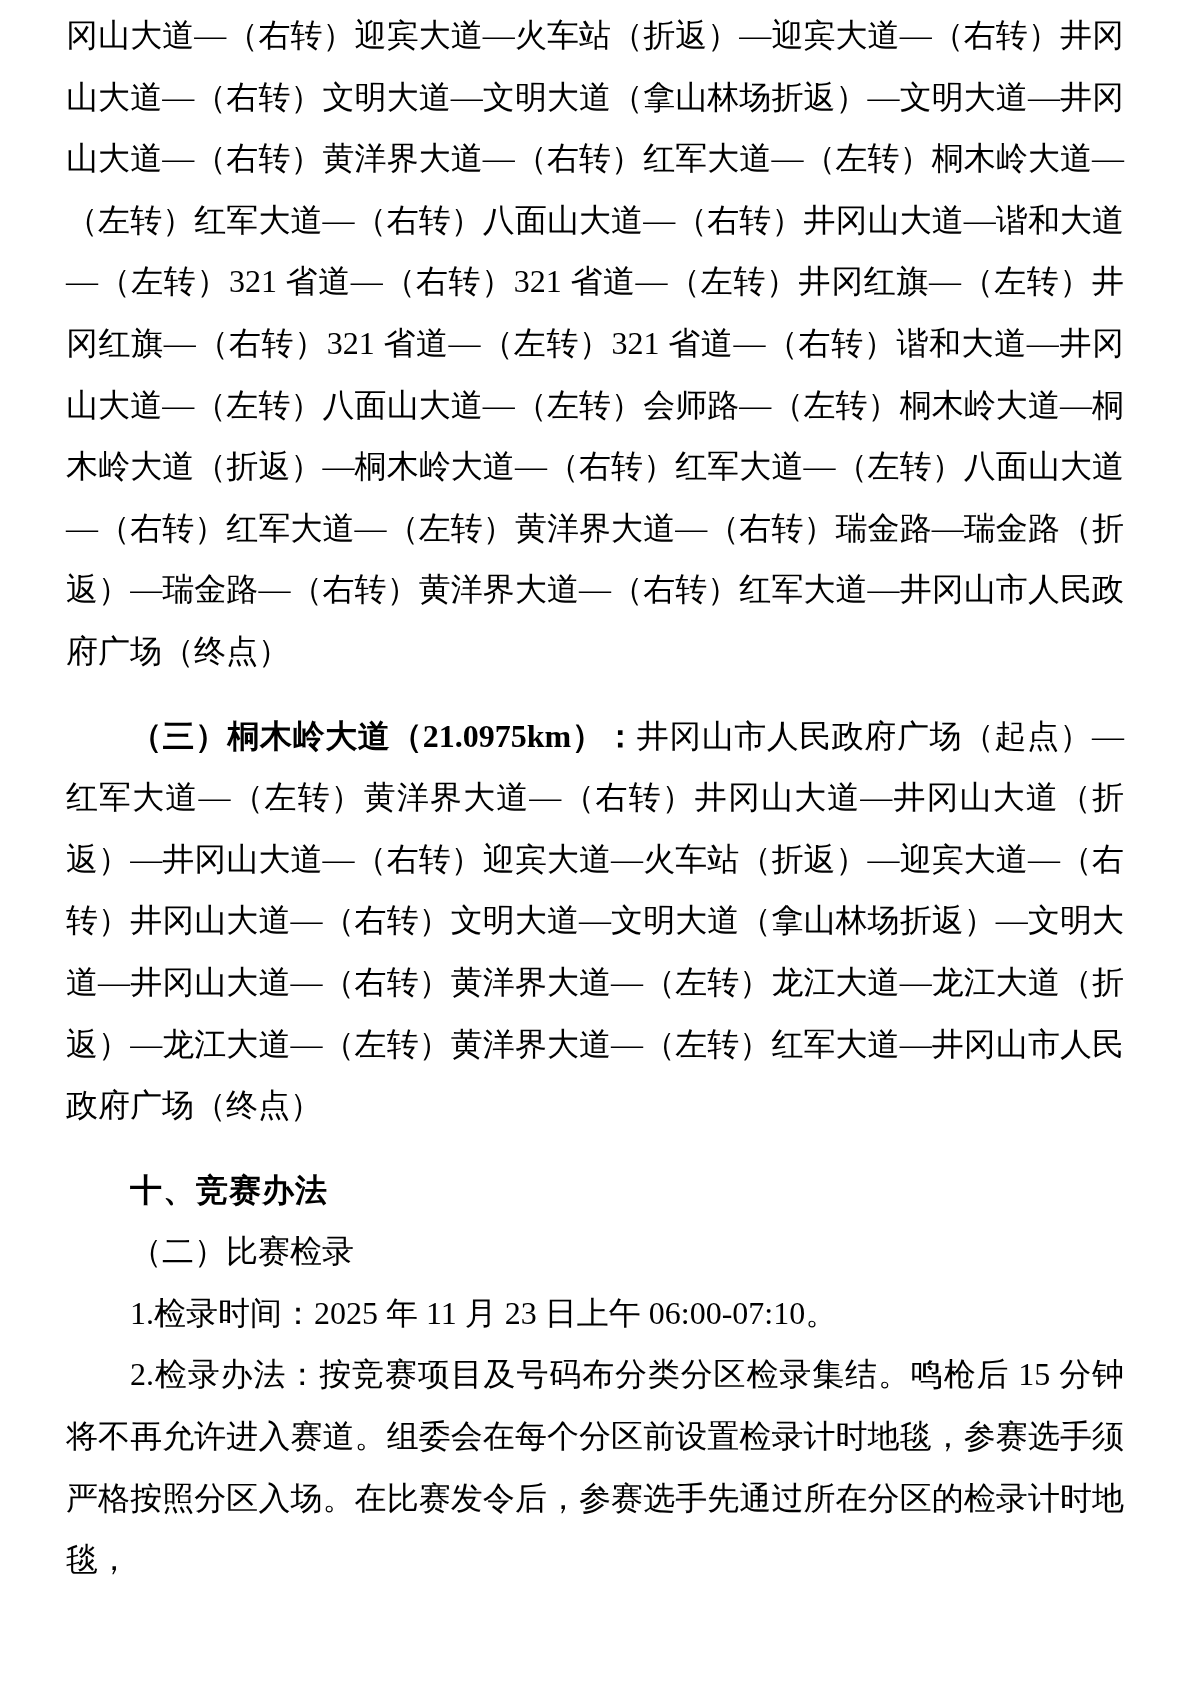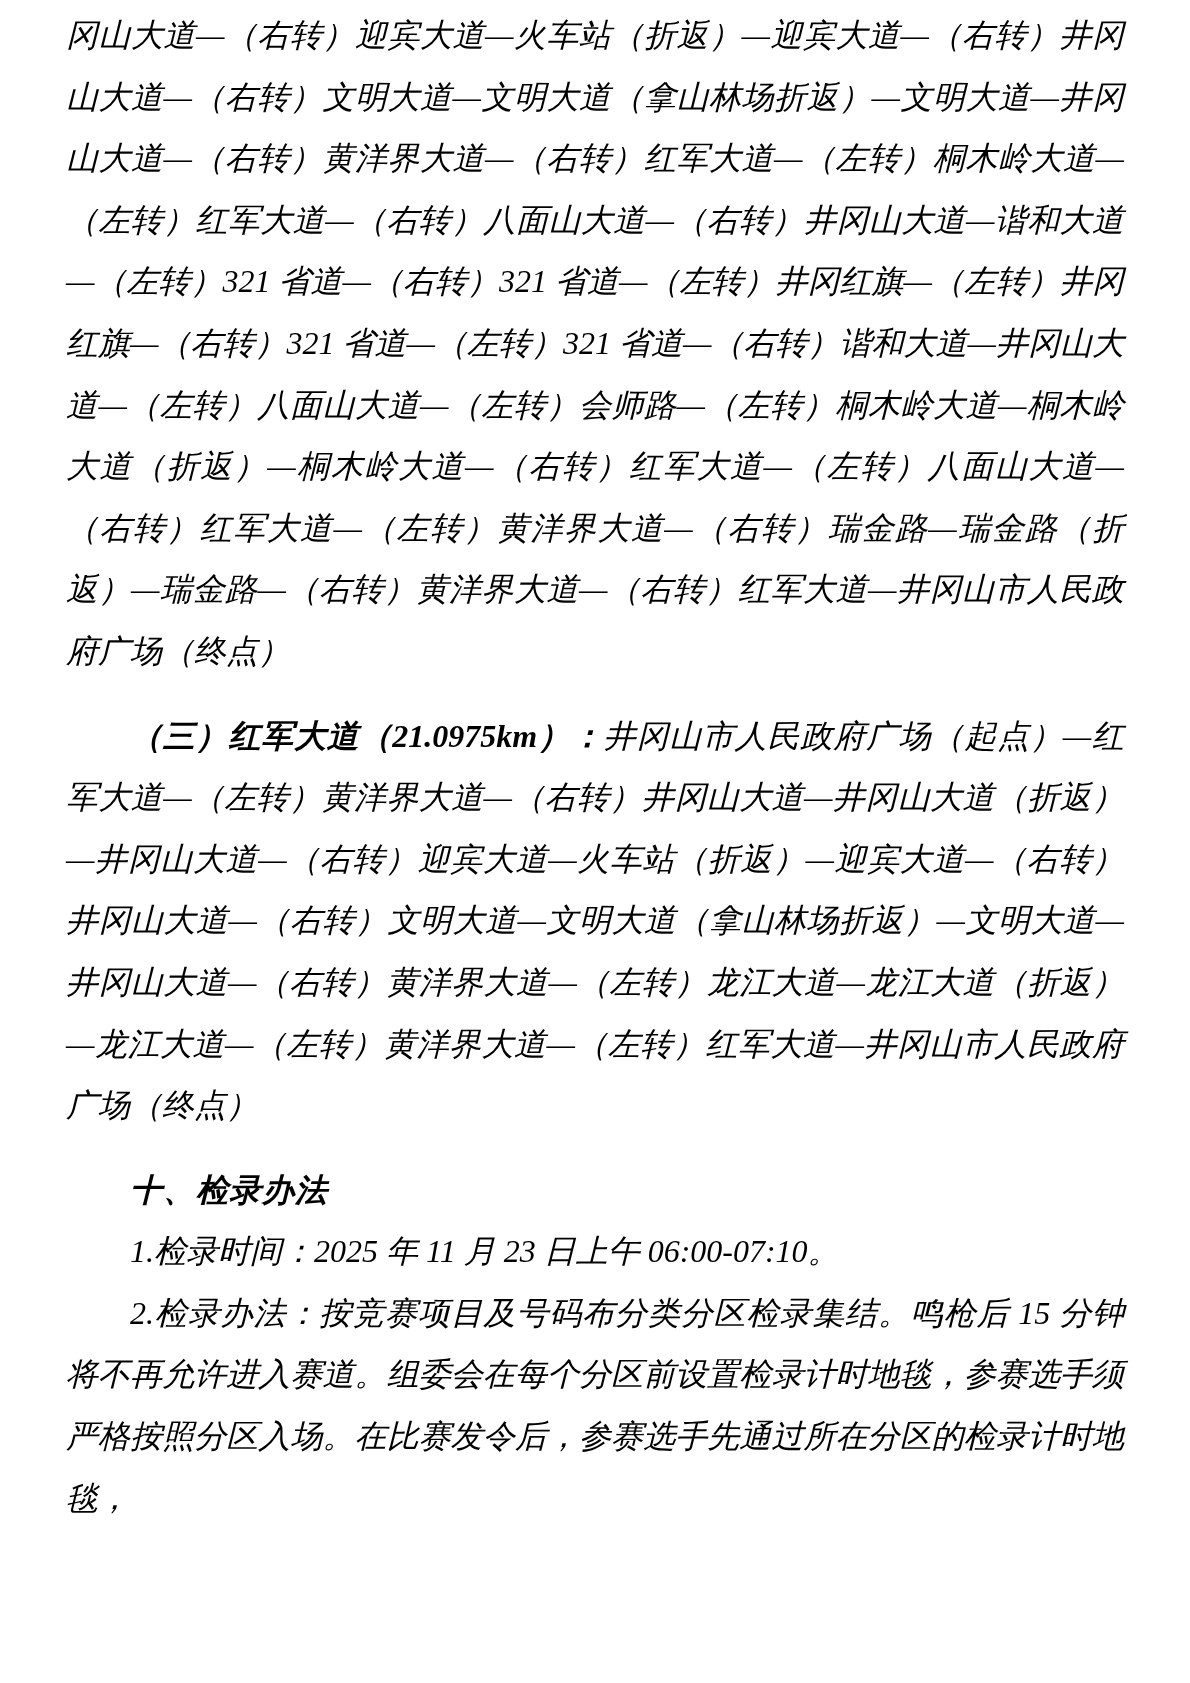--- a/index.html
+++ b/index.html
@@ -15,21 +15,20 @@
     background: #ffffff;
     padding: 5px 66px 0 66px;
     overflow: hidden;
     color: #000000;
     font-family: "Liberation Serif", "DejaVu Serif", serif;
     font-size: 32px;
     line-height: 61.6px;
     text-align: justify;
     text-justify: inter-character;
     word-break: break-all;
-    font-style: italic;
   }
   .para {
     margin: 0;
   }
   .indent {
     text-indent: 2em;
   }
   .spaced-before {
     margin-top: 23px;
   }
@@ -44,23 +43,24 @@
     letter-spacing: 1px;
   }
 </style>
 </head>
 <body>
 
 <div class="page">
 
   <p class="para">冈山大道—（右转）迎宾大道—火车站（折返）—迎宾大道—（右转）井冈山大道—（右转）文明大道—文明大道（拿山林场折返）—文明大道—井冈山大道—（右转）黄洋界大道—（右转）红军大道—（左转）桐木岭大道—（左转）红军大道—（右转）八面山大道—（右转）井冈山大道—谐和大道—（左转）321 省道—（右转）321 省道—（左转）井冈红旗—（左转）井冈红旗—（右转）321 省道—（左转）321 省道—（右转）谐和大道—井冈山大道—（左转）八面山大道—（左转）会师路—（左转）桐木岭大道—桐木岭大道（折返）—桐木岭大道—（右转）红军大道—（左转）八面山大道—（右转）红军大道—（左转）黄洋界大道—（右转）瑞金路—瑞金路（折返）—瑞金路—（右转）黄洋界大道—（右转）红军大道—井冈山市人民政府广场（终点）</p>
 
-  <p class="para indent spaced-before"><span class="lead-bold">（三）红军大道（21.0975km）：</span><span>井冈山市人民政府广场（起点）—红军大道—（左转）黄洋界大道—（右转）井冈山大道—井冈山大道（折返）—井冈山大道—（右转）迎宾大道—火车站（折返）—迎宾大道—（右转）井冈山大道—（右转）文明大道—文明大道（拿山林场折返）—文明大道—井冈山大道—（右转）黄洋界大道—（左转）龙江大道—龙江大道（折返）—龙江大道—（左转）黄洋界大道—（左转）红军大道—井冈山市人民政府广场（终点）</span></p>
+  <p class="para indent spaced-before"><span class="lead-bold">（三）桐木岭大道（21.0975km）：</span><span>井冈山市人民政府广场（起点）—红军大道—（左转）黄洋界大道—（右转）井冈山大道—井冈山大道（折返）—井冈山大道—（右转）迎宾大道—火车站（折返）—迎宾大道—（右转）井冈山大道—（右转）文明大道—文明大道（拿山林场折返）—文明大道—井冈山大道—（右转）黄洋界大道—（左转）龙江大道—龙江大道（折返）—龙江大道—（左转）黄洋界大道—（左转）红军大道—井冈山市人民政府广场（终点）</span></p>
 
-  <p class="heading">十、检录办法</p>
+  <p class="heading">十、竞赛办法</p>
 
 
+  <p class="para indent">（二）比赛检录</p>
 
   <p class="para indent">1.检录时间：2025 年 11 月 23 日上午 06:00-07:10。</p>
 
   <p class="para indent">2.检录办法：按竞赛项目及号码布分类分区检录集结。鸣枪后 15 分钟将不再允许进入赛道。组委会在每个分区前设置检录计时地毯，参赛选手须严格按照分区入场。在比赛发令后，参赛选手先通过所在分区的检录计时地毯，</p>
 
 </div>
 
 </body></html>

